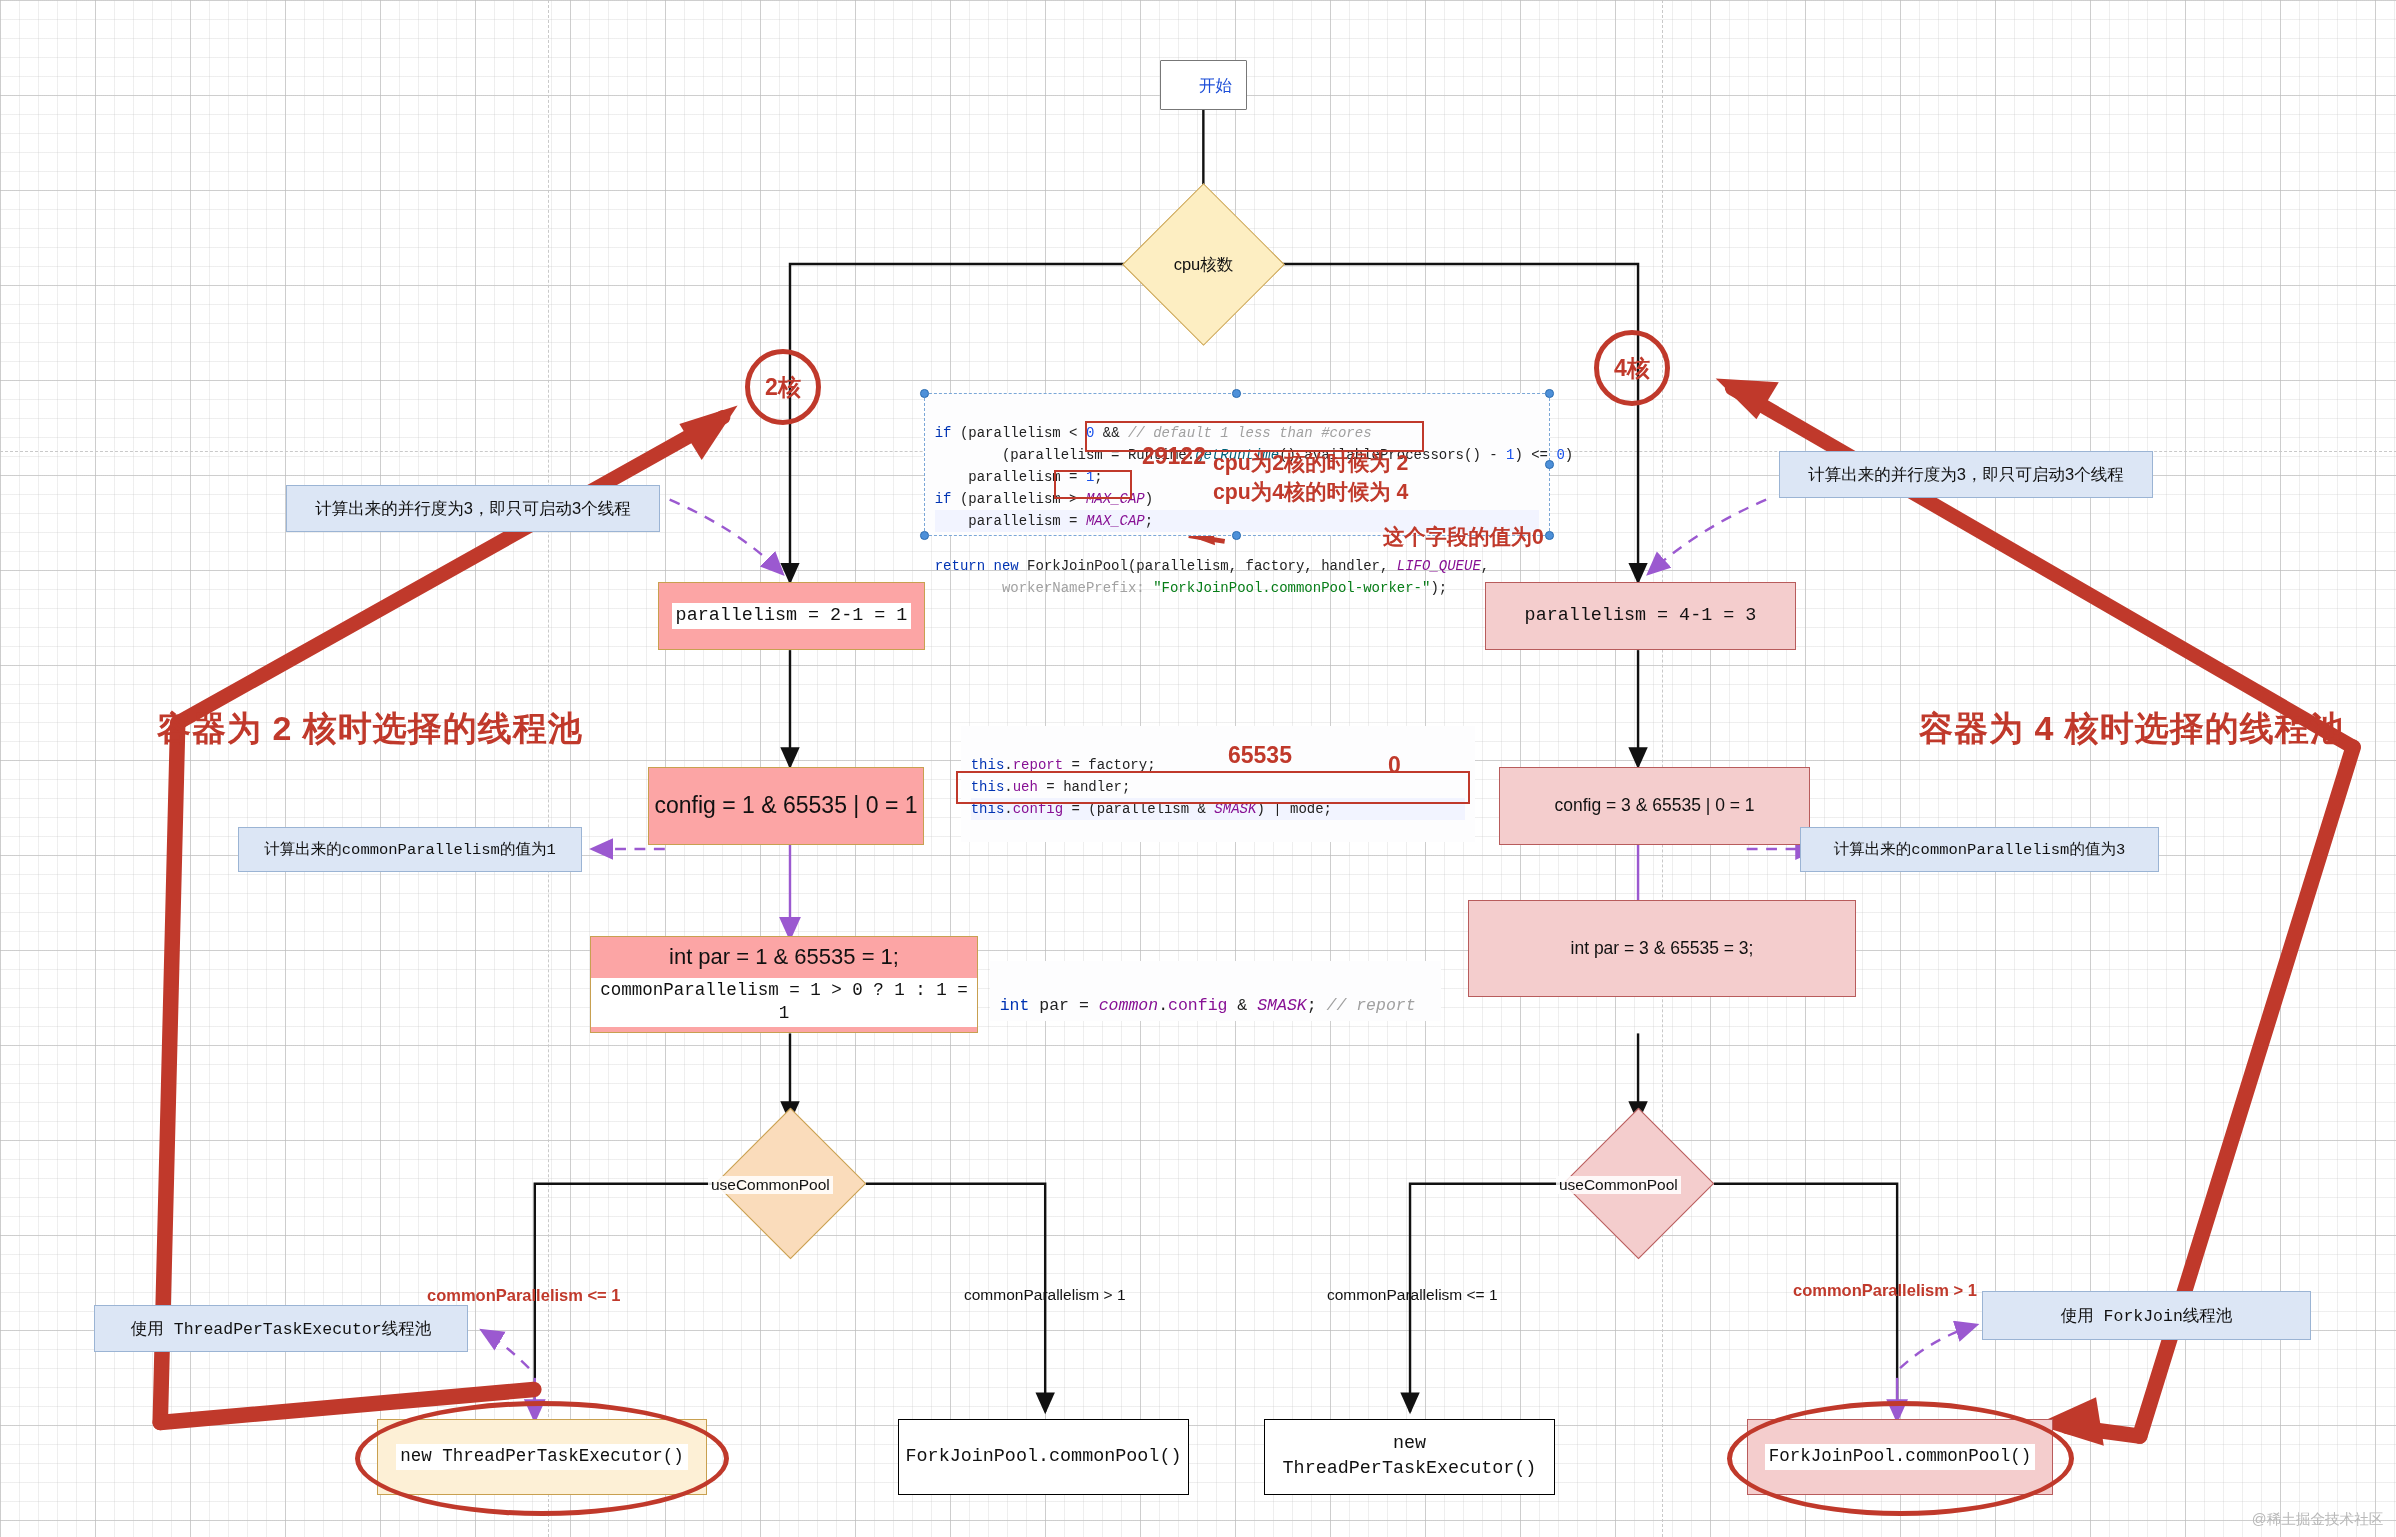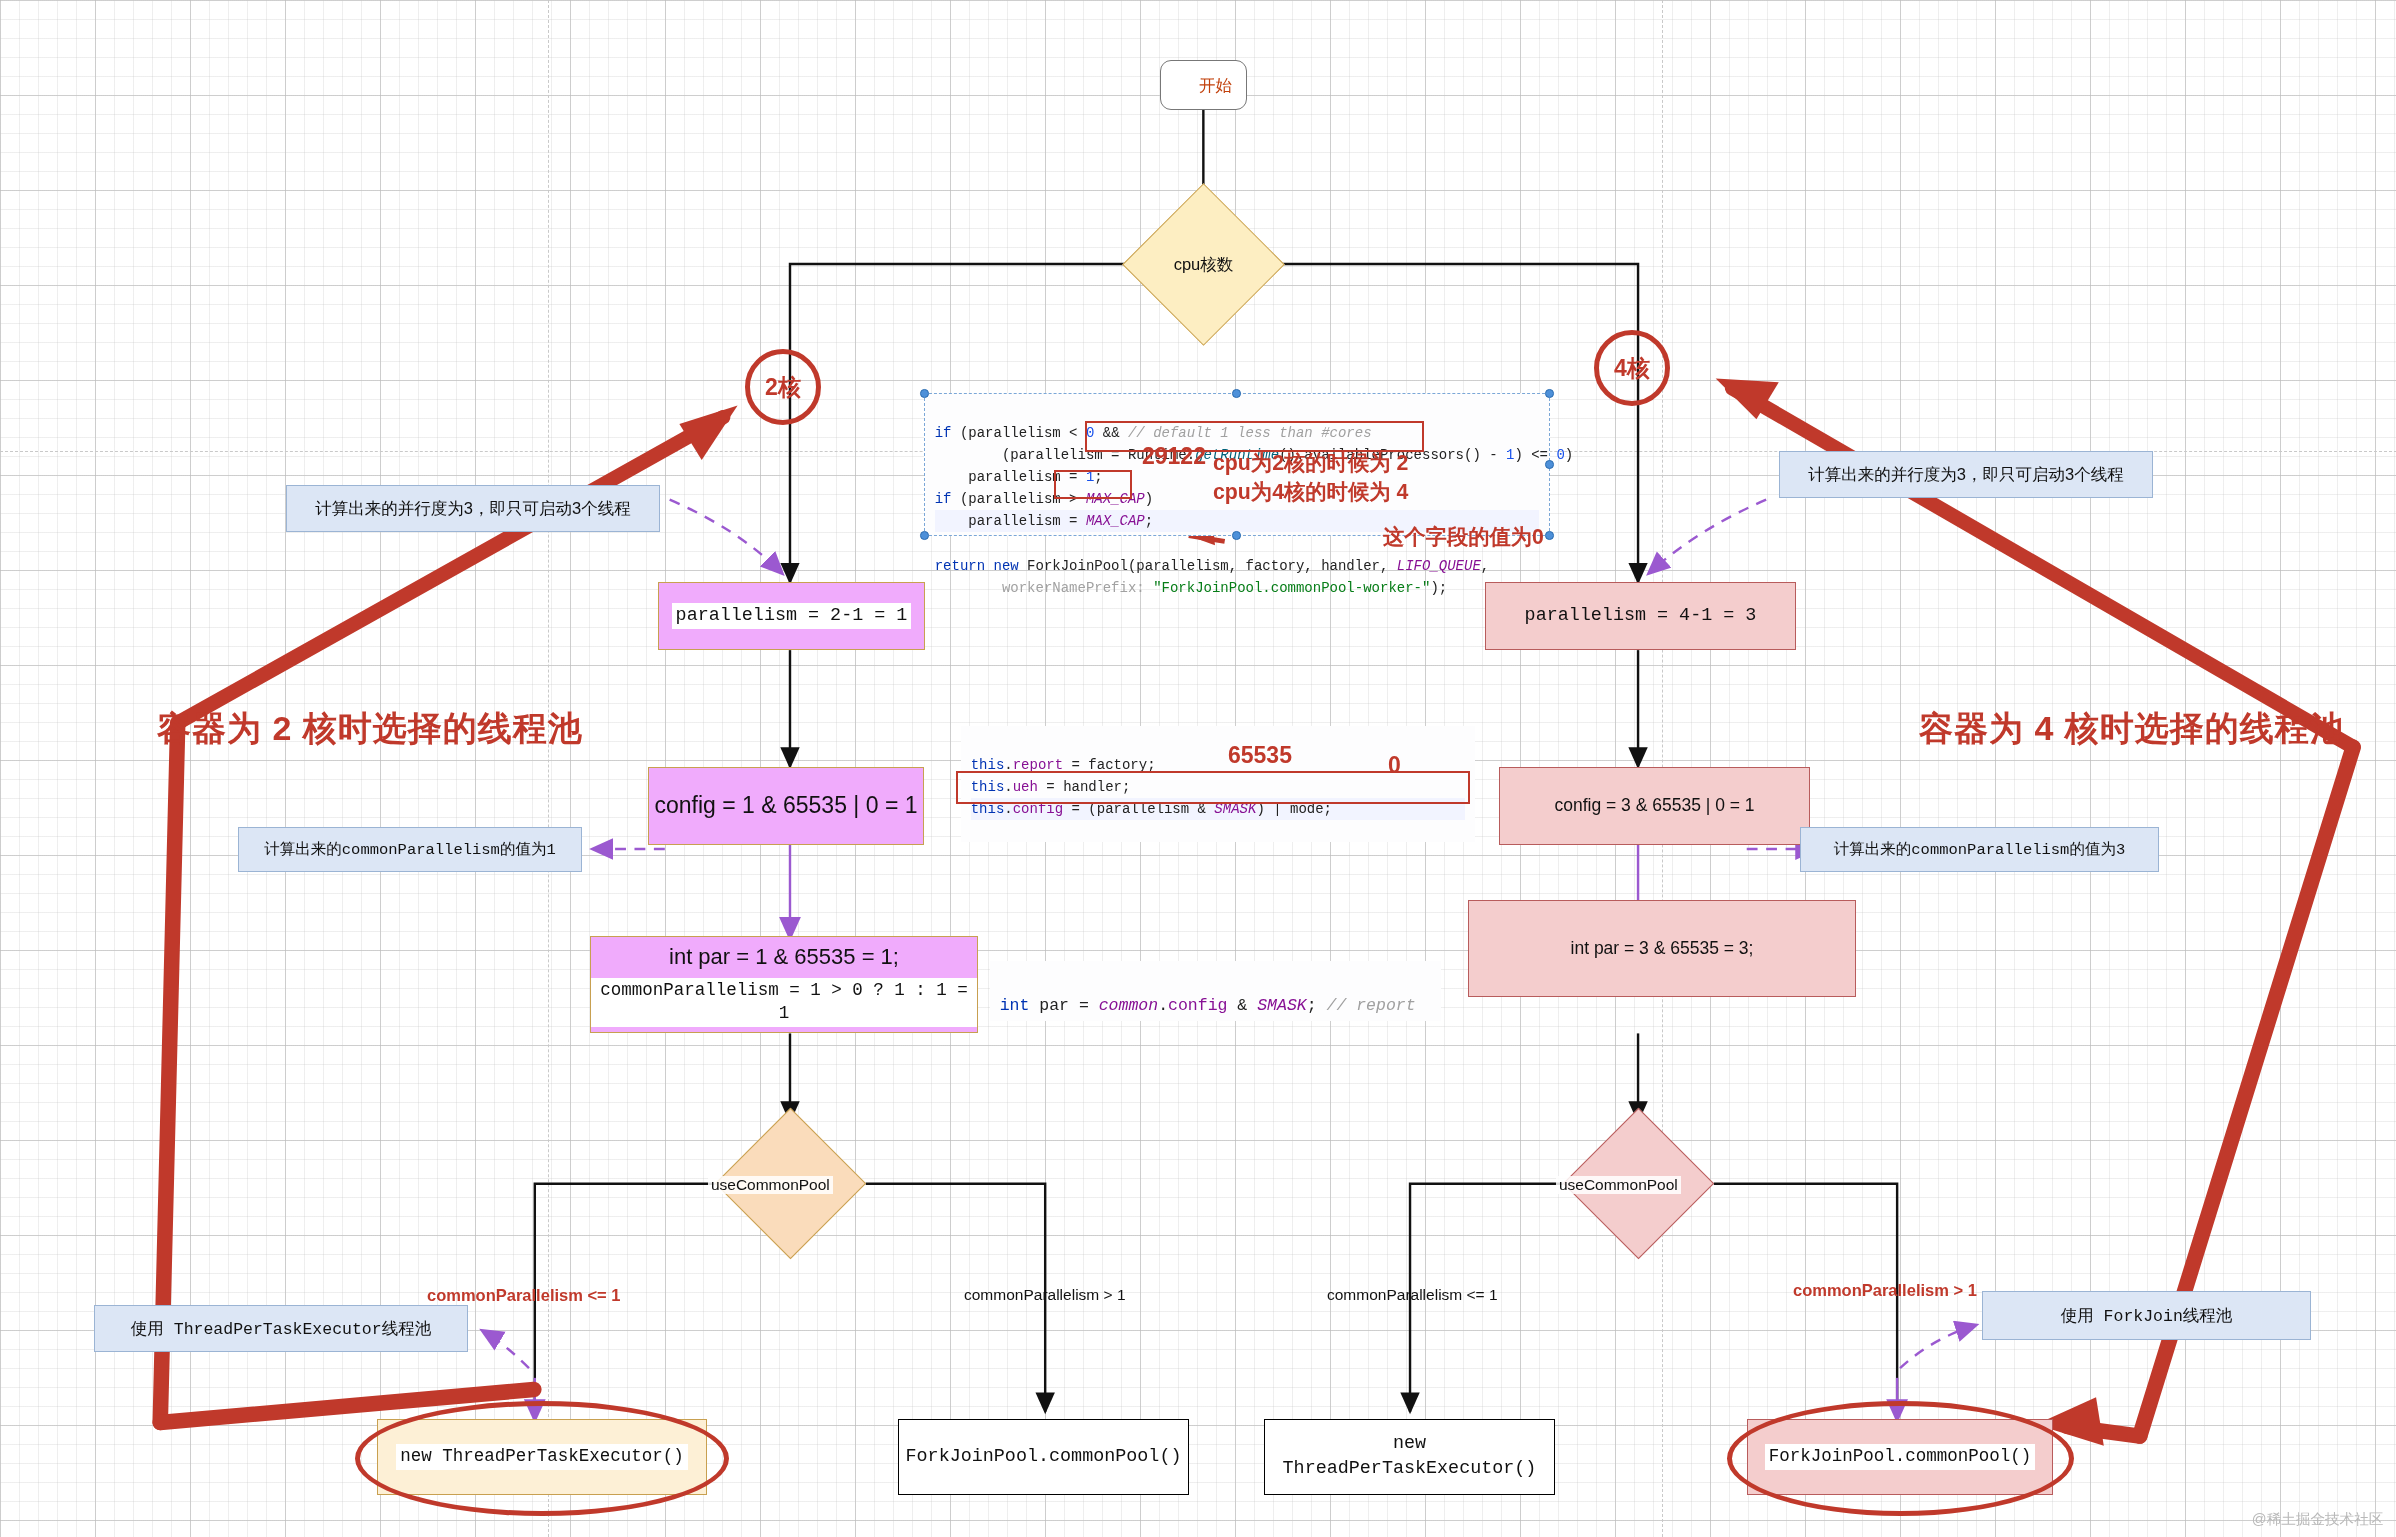--- a/index.html
+++ b/index.html
@@ -25,30 +25,30 @@
   
   .node {
     position:absolute; display:flex; align-items:center; justify-content:center;
     text-align:center; line-height:1.35;
   }
   .n-plain {
     background:#ffffff; border:1.9px solid #000000;
     font-family:"Liberation Mono", monospace; font-size:18.4px; color:#111;
   }
   .n-orange {
-    background:#f0abfc; border:1.5px solid #c8a050;
+    background:#fca5a5; border:1.5px solid #c8a050;
     font-family:"Liberation Mono", monospace; font-size:18.4px; color:#111;
   }
   .n-pink {
     background:#f4cdcd; border:1.5px solid #b85c5c;
     font-family:"Liberation Mono", monospace; font-size:18.4px; color:#111;
   }
   .n-term {
-    background:#ffffff; border:1.9px solid #777; border-radius:11px;
-    font-size:16.5px; color:#c2410c;padding-left:24px;
+    background:#ffffff; border:1.9px solid #777; border-radius:1px;
+    font-size:16.5px; color:#1d4ed8;padding-left:24px;
   }
   .hl { background:#ffffff; padding:1px 3.9px; display:inline-block; }
   .hl-t { font-family:"Liberation Mono", monospace; }
 
   
   .diamond { position:absolute; }
   .diamond .dshape {
     position:absolute; inset:0; transform:rotate(45deg);
   }
   .dlabel {

